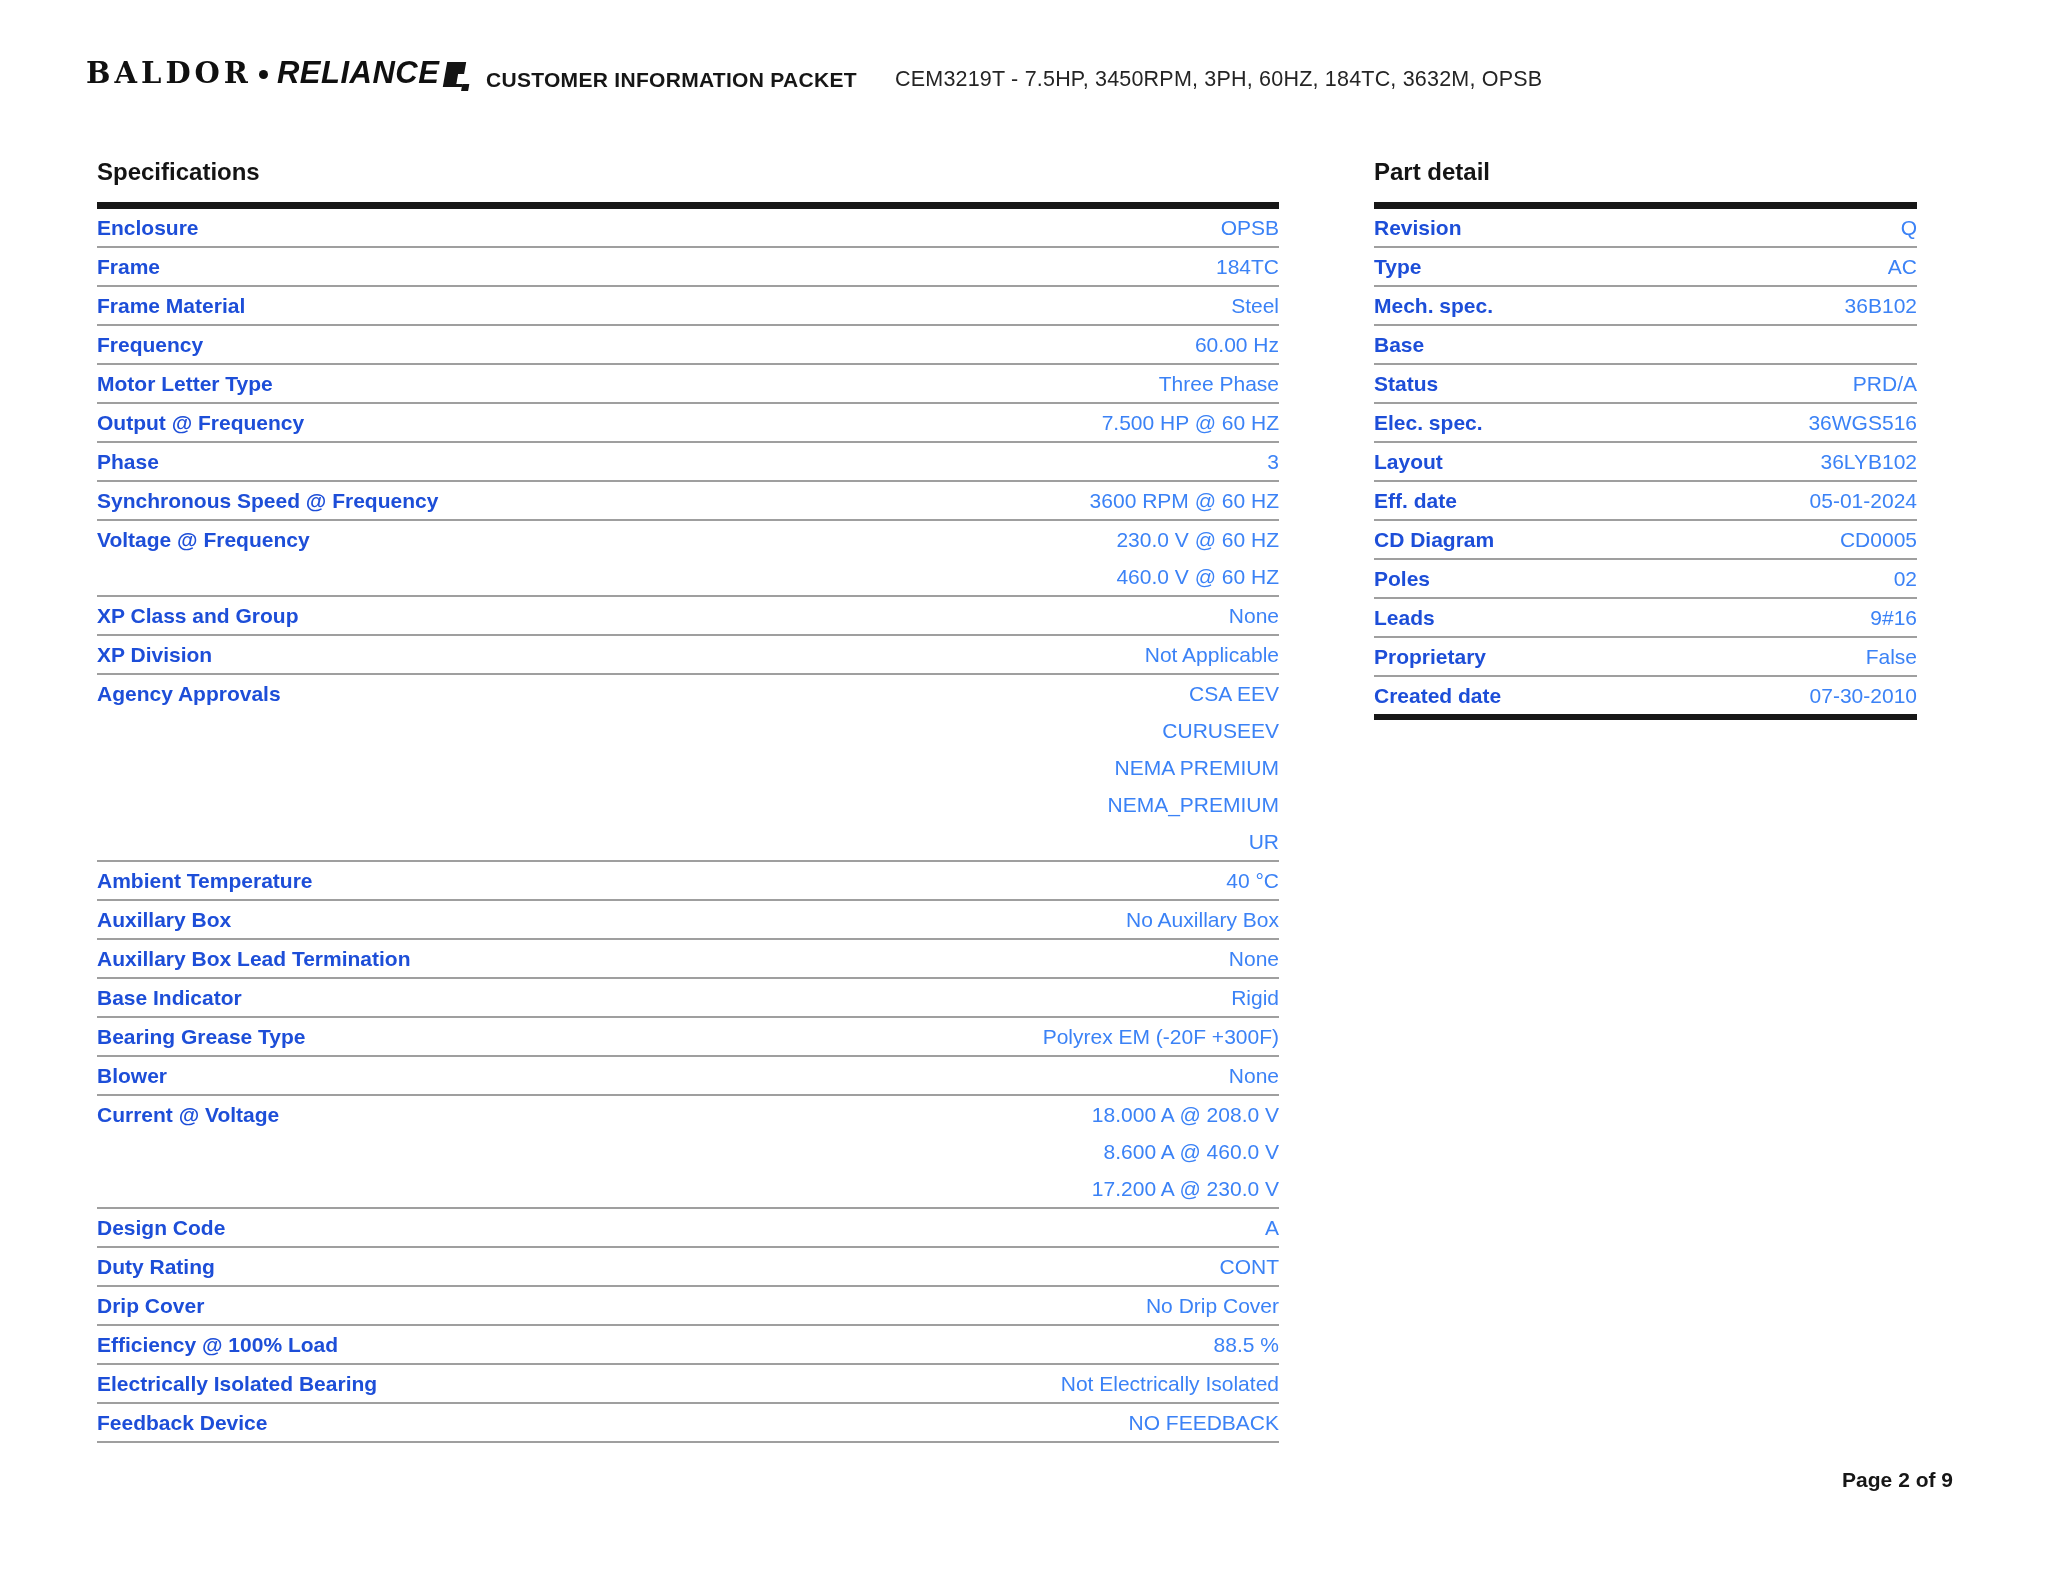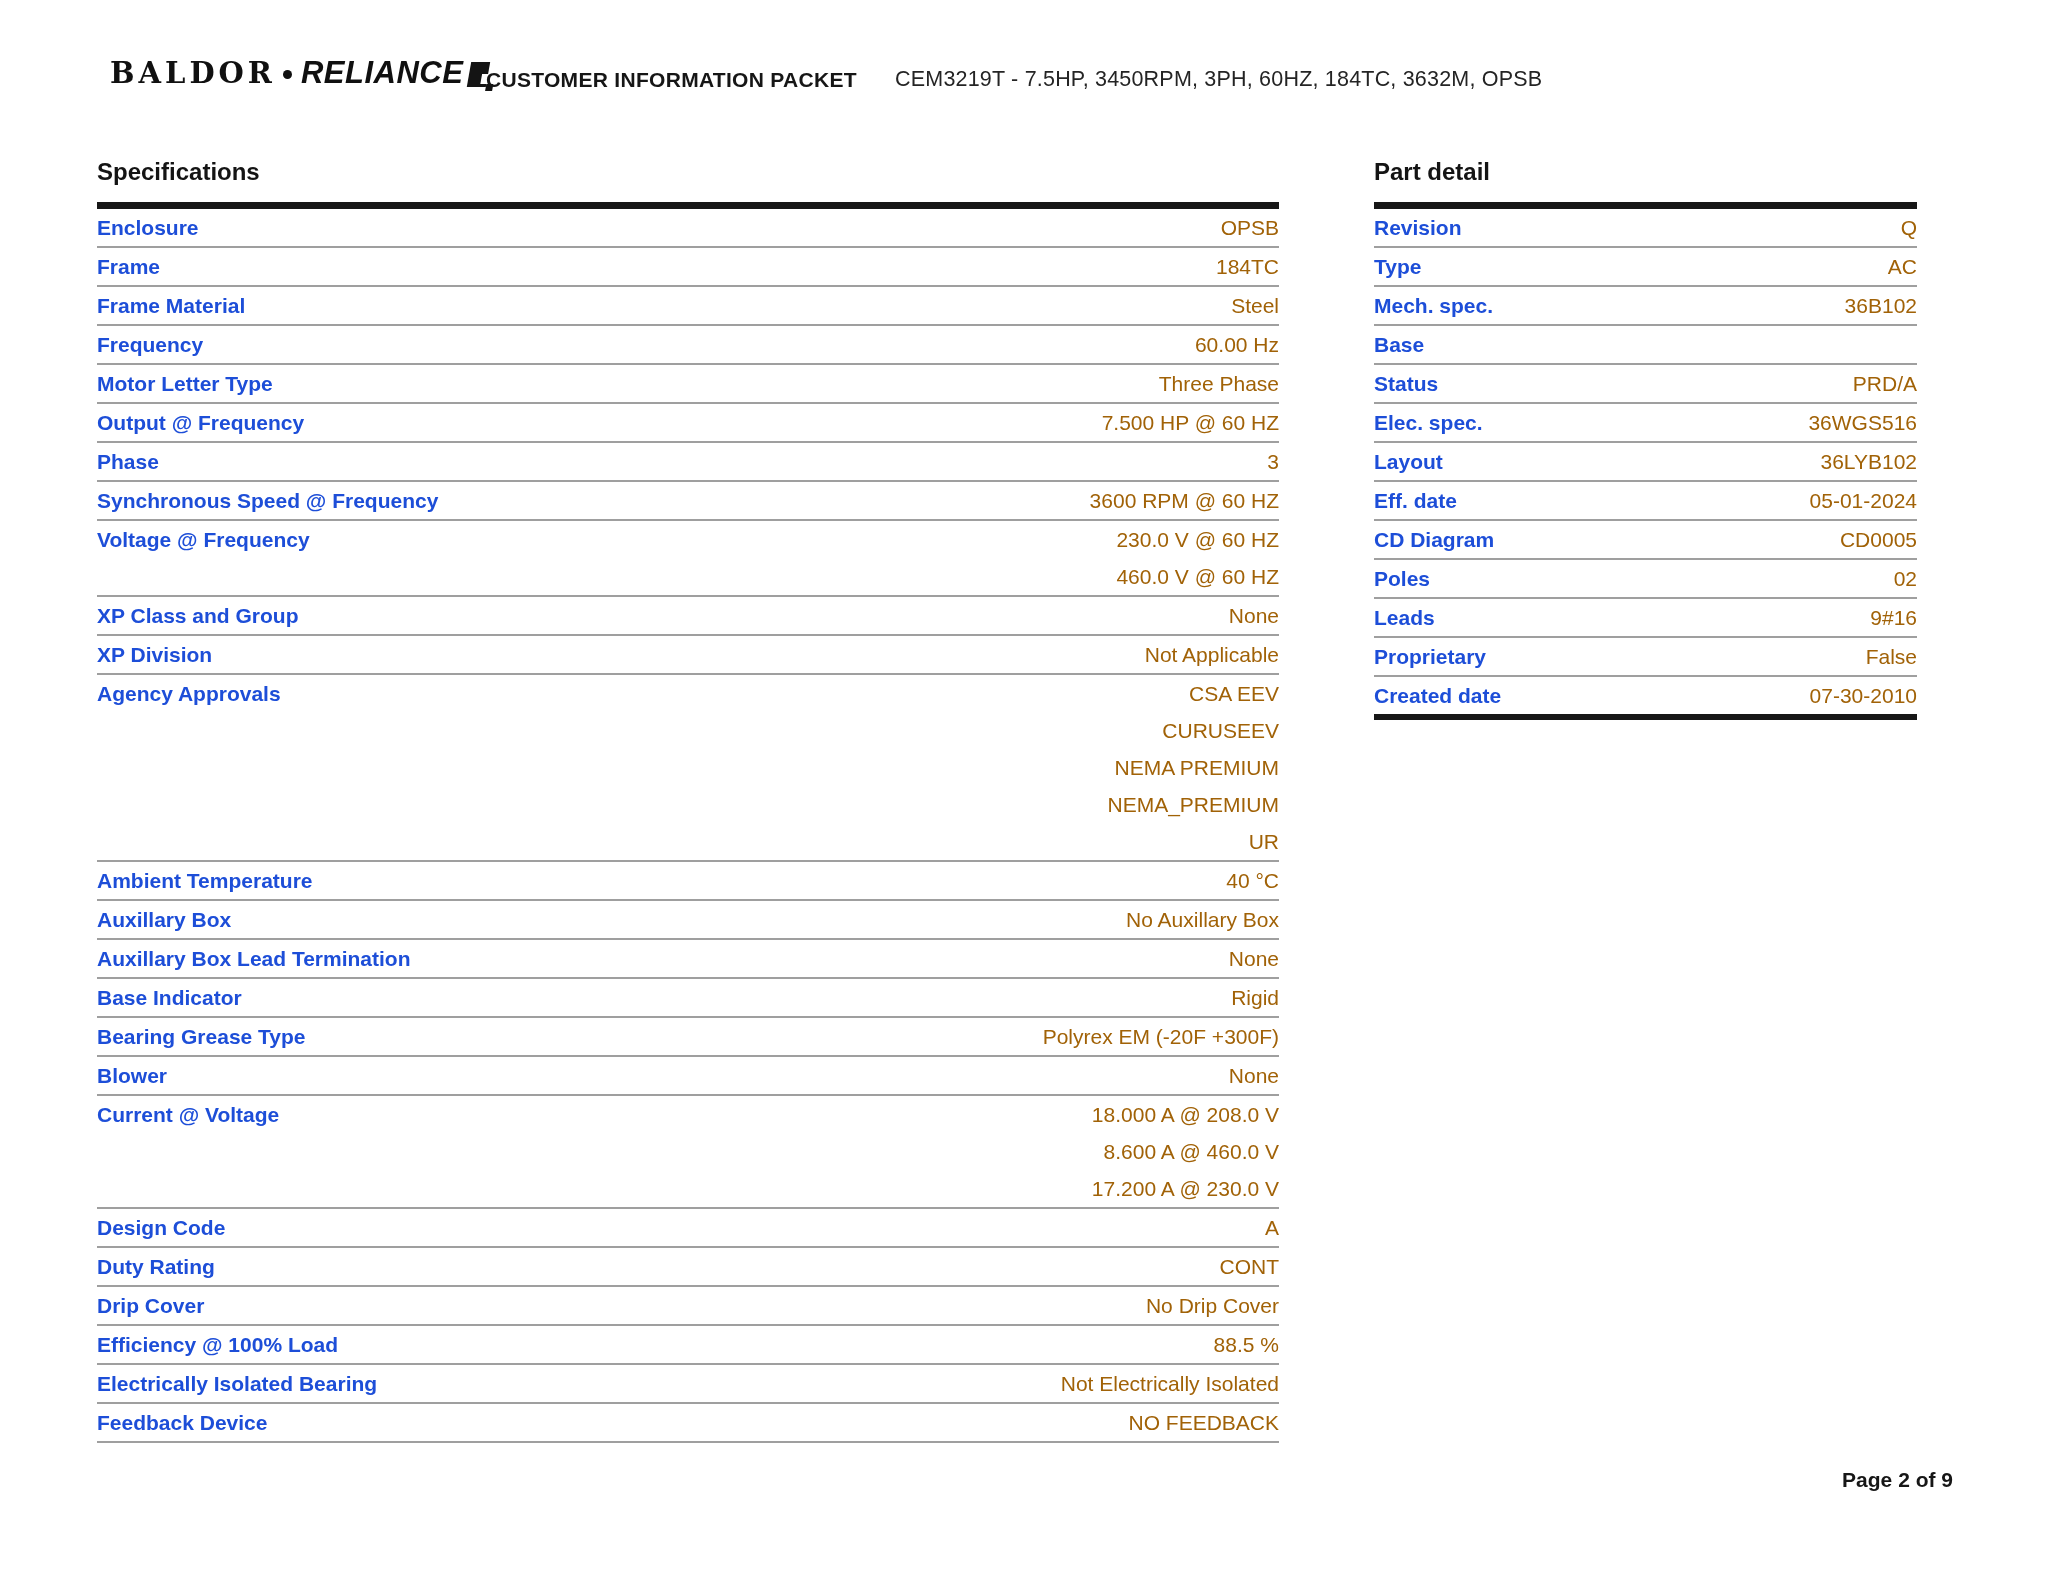--- a/index.html
+++ b/index.html
@@ -7,21 +7,21 @@
   .page {
     position:relative;
     width:2048px; height:1582px;
     background:#ffffff;
     font-family:"Liberation Sans", sans-serif;
     color:#1c1c1c;
     overflow:hidden;
   }
 
   
-  .header-logo { position:absolute; left:110px; top:56px; display:flex; align-items:center; height:34px; }
+  .header-logo { position:absolute; left:86px; top:56px; display:flex; align-items:center; height:34px; }
   .logo-baldor {
     font-family:"DejaVu Serif", serif;
     font-weight:700; font-size:29px; letter-spacing:4px; color:#101010;
   }
   .logo-dot { width:9px; height:9px; background:#101010; border-radius:50%; margin:2px 9px 0 7px; }
   .logo-reliance {
     font-family:"Liberation Sans", sans-serif;
     font-style:italic; font-weight:700; font-size:31px; letter-spacing:0.5px; color:#101010;
   }
   .logo-mark { position:relative; width:19px; height:25px; background:#141414; transform:skewX(-10deg); margin-left:6px; margin-top:2px; }
@@ -44,21 +44,21 @@
 
   .section-title { font-size:24px; font-weight:700; line-height:28px; margin-bottom:16px; color:#141414; }
 
   .data-table { border-top:7px solid #171717; }
   .data-table .row {
     display:flex; justify-content:space-between; align-items:flex-start;
     border-bottom:2px solid #9f9f9f;
   }
   .cell-line { line-height:37px; font-size:21px; min-height:37px; }
   .cell-label { font-weight:700; white-space:nowrap; color:#1d4ed8; }
-  .cell-values { text-align:right; color:#a16207; }
+  .cell-values { text-align:right; color:#3b82f6; }
   .data-table.closed { border-bottom:6px solid #171717; }
   .data-table.closed .row:last-child { border-bottom:none; }
 
   
   .page-indicator {
     position:absolute; right:95px; top:1466px;
     font-size:21px; font-weight:700; line-height:28px; color:#161616;
   }
 </style>
 </head>

